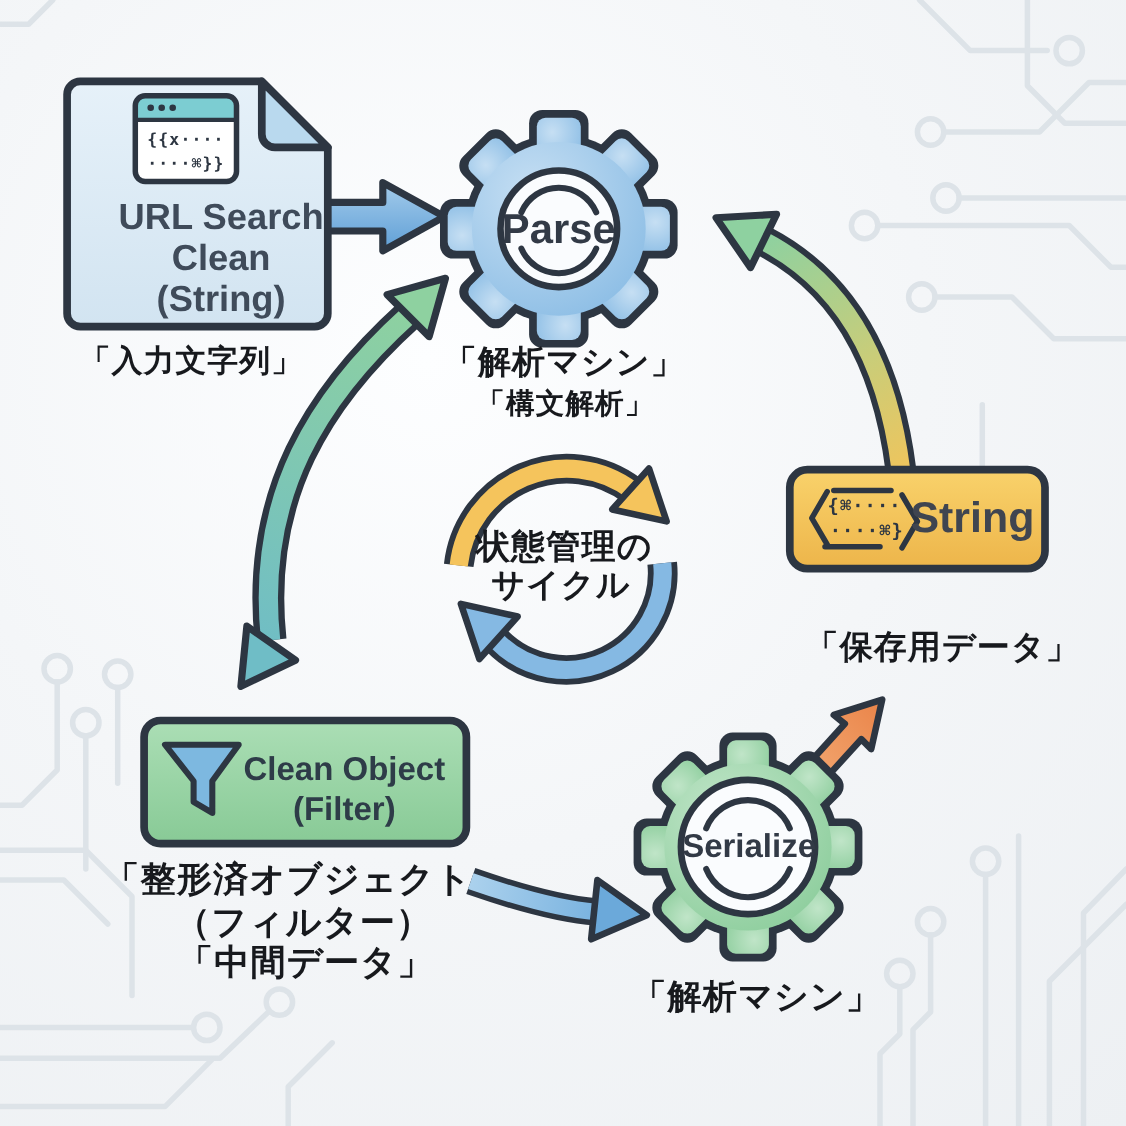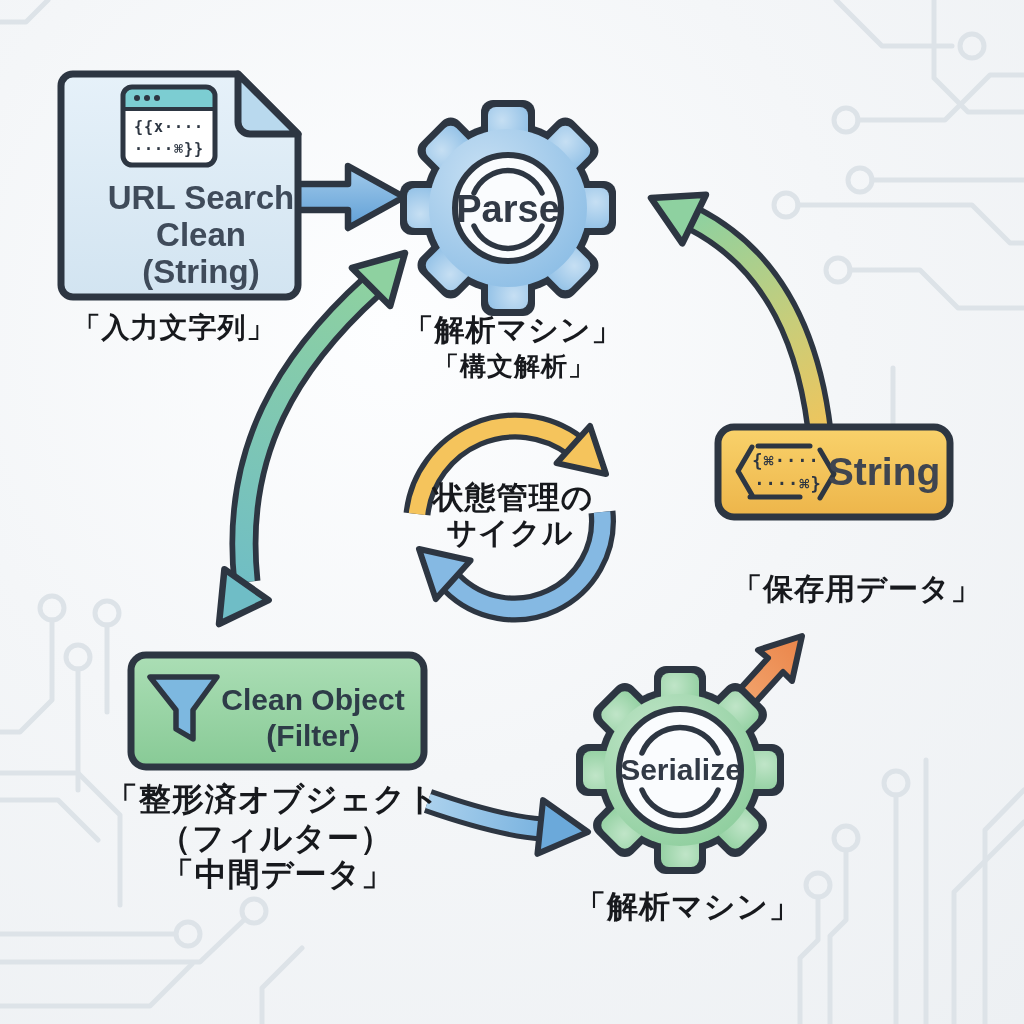--- a/index.html
+++ b/index.html
@@ -248,20 +248,20 @@
 <div class="t jp" style="left:513px;top:497px;font-size:31px">状態管理の</div>
 <div class="t jp" style="left:510px;top:533px;font-size:30px">サイクル</div>
 
 <div class="t code" style="left:786px;top:461px;font-size:17px">{⌘····</div>
 <div class="t code" style="left:788px;top:484px;font-size:17px">····⌘}</div>
 <div class="t string-label" style="left:884px;top:471px;font-size:39px">String</div>
 <div class="t jp" style="left:857px;top:589px;font-size:30px">「保存用データ」</div>
 
 <div class="t box-title" style="left:313px;top:700px;font-size:30px">Clean Object</div>
 <div class="t box-title" style="left:313px;top:736px;font-size:30px">(Filter)</div>
-<div class="t jp" style="left:273px;top:799px;font-size:32px">「整形済オブジェクト</div>
+<div class="t jp" style="left:262px;top:799px;font-size:32px">「整形済オブジェクト</div>
 <div class="t jp" style="left:276px;top:838px;font-size:32px">（フィルター）</div>
 <div class="t jp" style="left:278px;top:874px;font-size:32px">「中間データ」</div>
 
 <div class="t gear-label" style="left:681px;top:770px;font-size:30px">Serialize</div>
 <div class="t jp" style="left:688px;top:906px;font-size:31px">「解析マシン」</div>
 
 </div>
 
 </body></html>

